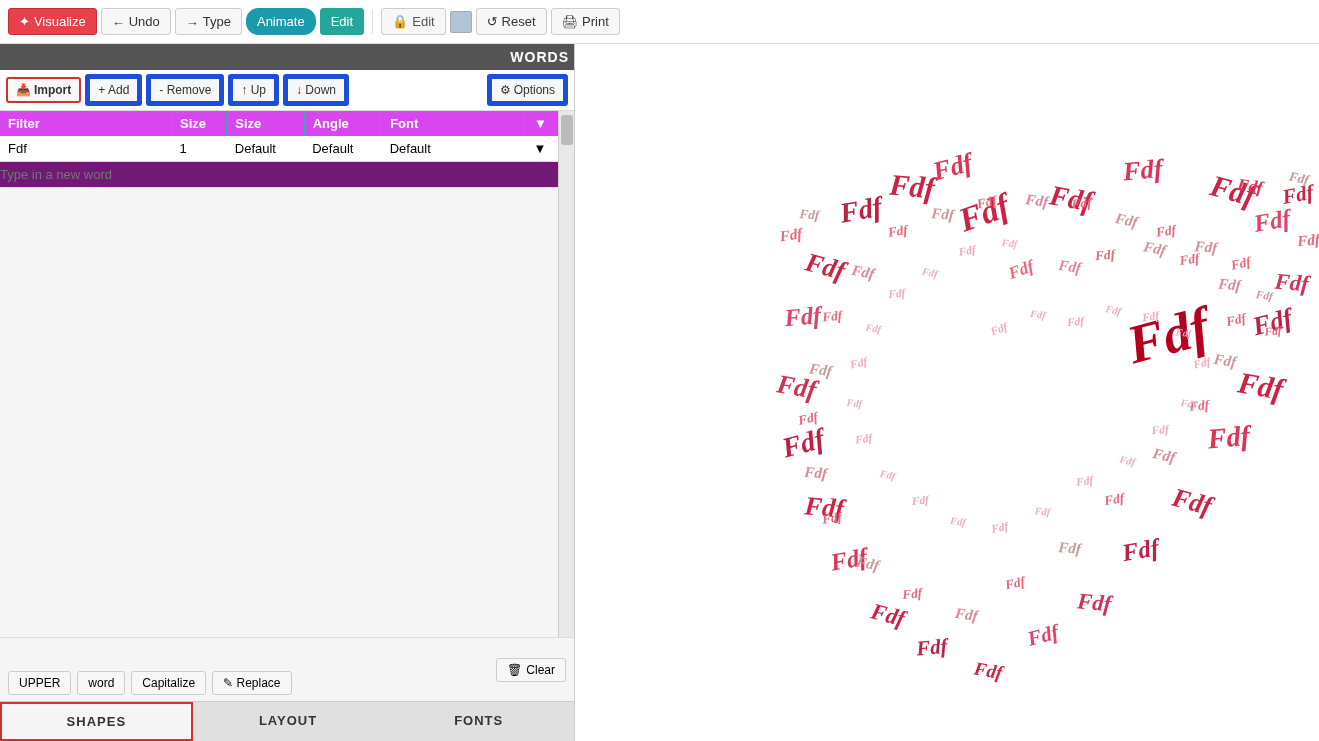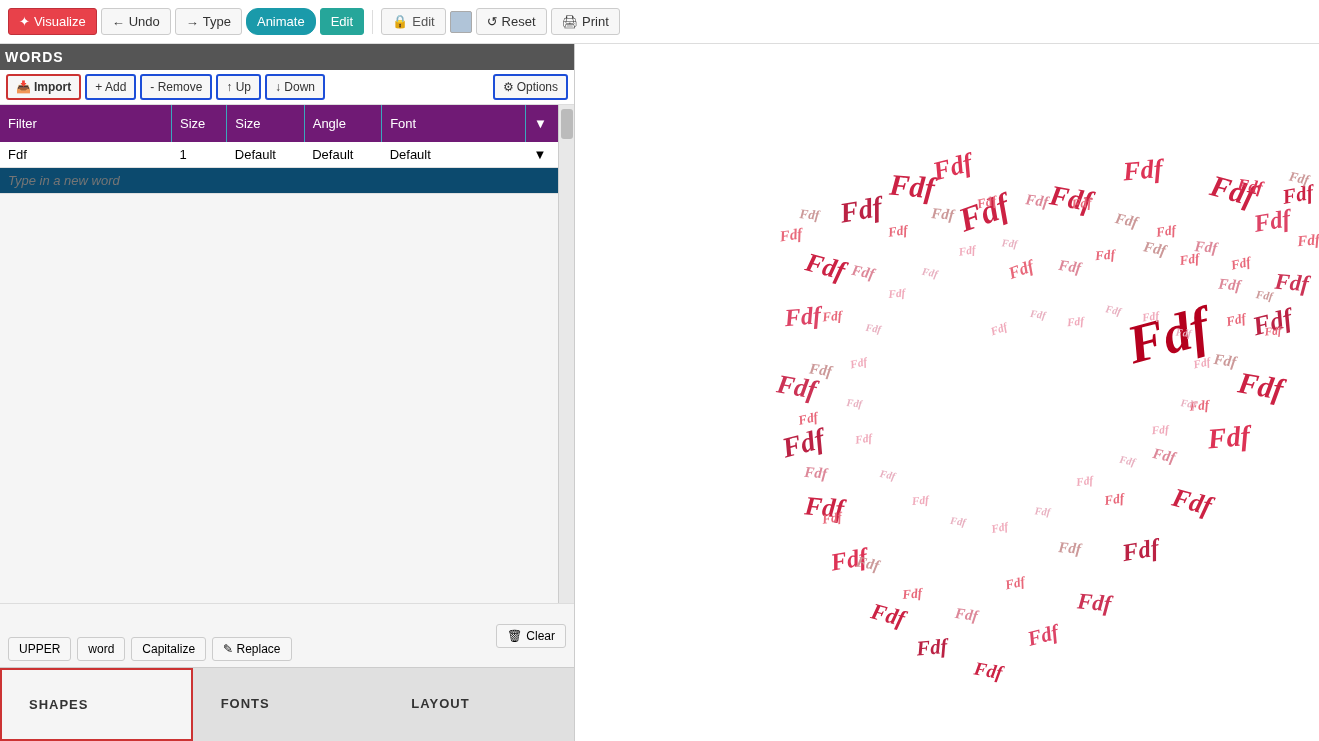--- a/index.html
+++ b/index.html
@@ -59,86 +59,85 @@
       flex-shrink: 0;
       display: flex;
       flex-direction: column;
       background: #f5f5f5;
       border-right: 1px solid #ccc;
     }
 
     .panel-header {
       background: #555;
       color: #fff;
-      text-align: left;
+      text-align: right;
       padding: 5px;
       font-size: 14px;
       font-weight: bold;
       letter-spacing: 1px;
     }
 
     .panel-toolbar {
       display: flex;
       align-items: center;
       background: #fff;
       border-bottom: 1px solid #ddd;
       padding: 4px 6px;
       gap: 4px;
     }
     .panel-btn {
       display: flex; align-items: center; gap: 3px;
       padding: 4px 8px;
-      border: 2px solid #1d4ed8;
+      border: 5px solid #1d4ed8;
       background: #f7f7f7;
       border-radius: 3px;
       cursor: pointer;
       font-size: 12px;
       color: #333;
     }
     .panel-btn.import {
       border: 2px solid #cc3333;
       font-weight: bold;
     }
     .panel-btn-right { margin-left: auto; }
 
     
     .words-table {
       width: 100%;
       border-collapse: collapse;
       font-size: 13px;
     }
     .words-table th {
-      background: #701a75;
+      background: #d946ef;
       color: #fff;
-      padding: 11px 8px;
+      padding: 5px 8px;
       text-align: left;
-      font-weight: normal;
+      font-weight: bold;
       border-right: 1px solid #3aa8bb;
     }
     .words-table th:last-child { border-right: none; }
     .words-table td {
       padding: 5px 8px;
       border-bottom: 1px solid #e0e0e0;
       background: #fff;
     }
     .col-filter { width: 155px; }
     .col-size { width: 50px; }
     .col-color { width: 70px; }
     .col-angle { width: 70px; }
     .col-font { width: 130px; }
     .col-arrow { width: 20px; }
     .new-word-input {
       width: 100%;
       border: none;
       outline: none;
       color: #aaa;
       font-size: 13px;
-      font-style: italic;
-      padding: 5px 8px;
-      background: #0c4a6e;
+      padding: 5px 0;
+      background: #701a75;
     }
 
     
     .bottom-toolbar {
       display: flex;
       align-items: center;
       padding: 6px 8px;
       gap: 6px;
       background: #f5f5f5;
       border-top: 1px solid #ddd;
@@ -164,21 +163,22 @@
     }
 
     
     .bottom-menu {
       display: flex;
       background: #e0e0e0;
       border-top: 1px solid #ccc;
     }
     .bottom-menu-item {
       flex: 1;
-      padding: 27px;
+      text-align: center;
+      padding: 10px;
       font-size: 13px;
       font-weight: bold;
       color: #333;
       cursor: pointer;
       letter-spacing: 1px;
       border: 1px solid transparent;
     }
     .bottom-menu-item.active {
       border: 2px solid #cc3333;
       background: #f5f5f5;
@@ -358,24 +358,24 @@
         <span>🗑</span>
         <span>Clear</span>
       </button>
     </div>
 
     <div class="bottom-menu">
       <div class="bottom-menu-item active">
         <span>SHAPES</span>
       </div>
       <div class="bottom-menu-item">
-        <span>FONTS</span>
+        <span>LAYOUT</span>
       </div>
       <div class="bottom-menu-item">
-        <span>LAYOUT</span>
+        <span>FONTS</span>
       </div>
     </div>
   </div>
 
   <div class="right-canvas">
     <svg class="wordcloud-svg" viewBox="0 0 744 741" xmlns="http://www.w3.org/2000/svg">
 
       <defs>
         <style>
           .wc-text { font-family: Georgia, 'Times New Roman', serif; font-style: italic; font-weight: bold; }

